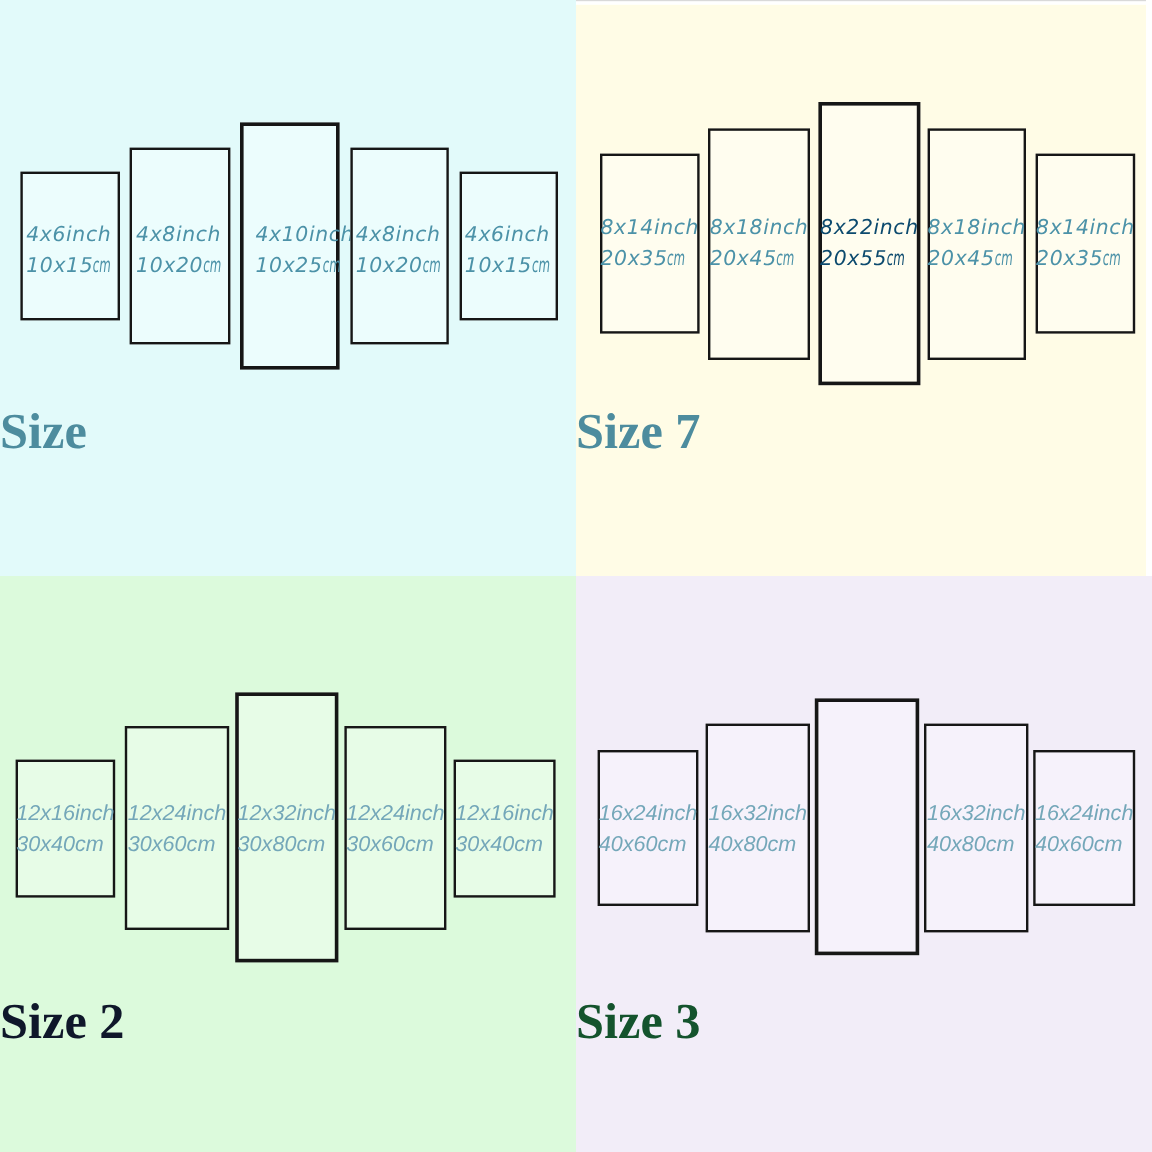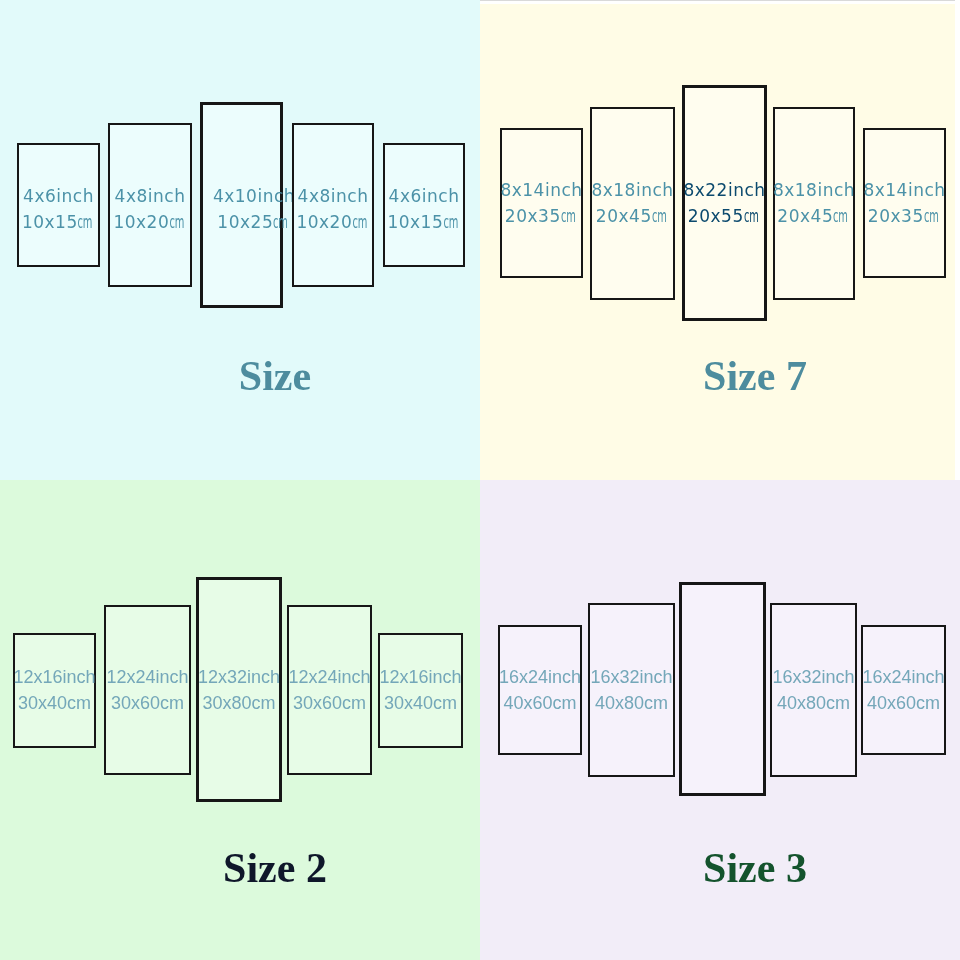--- a/index.html
+++ b/index.html
@@ -21,23 +21,23 @@
 
   .panel{
     position:absolute;box-sizing:border-box;
     border:2px solid #161616;
   }
   .panel.center{border-width:3px;}
 
   .panel-label{
     position:absolute;
     transform:translate(-50%,-50%);
-    text-align:center;
     white-space:nowrap;
     line-height:26px;
+    font-style:italic;
   }
   .panel-label.font-top{
     font-family:"DejaVu Sans",sans-serif;
     font-size:17px;
     letter-spacing:0.5px;
   }
   .panel-label.font-bottom{
     font-family:"Liberation Sans",sans-serif;
     font-size:18px;
     letter-spacing:0px;
@@ -45,22 +45,21 @@
   .cmu-condensed{
     display:inline-block;
     transform:scaleX(0.58);
     transform-origin:0 50%;
     margin-right:-0.5em;
     letter-spacing:0;
   }
 
   .quad-title{
     position:absolute;left:0;width:518px;
-    margin:16px;
-    text-align:center;
+    margin:0;
     font-family:"Liberation Serif",serif;
     font-weight:bold;
     font-size:42px;
     line-height:1;
   }
   .title-top{top:339px;}
   .title-bottom{top:351px;}
 
   .white-margin-top{
     position:absolute;left:0;top:0;width:480px;height:4px;

